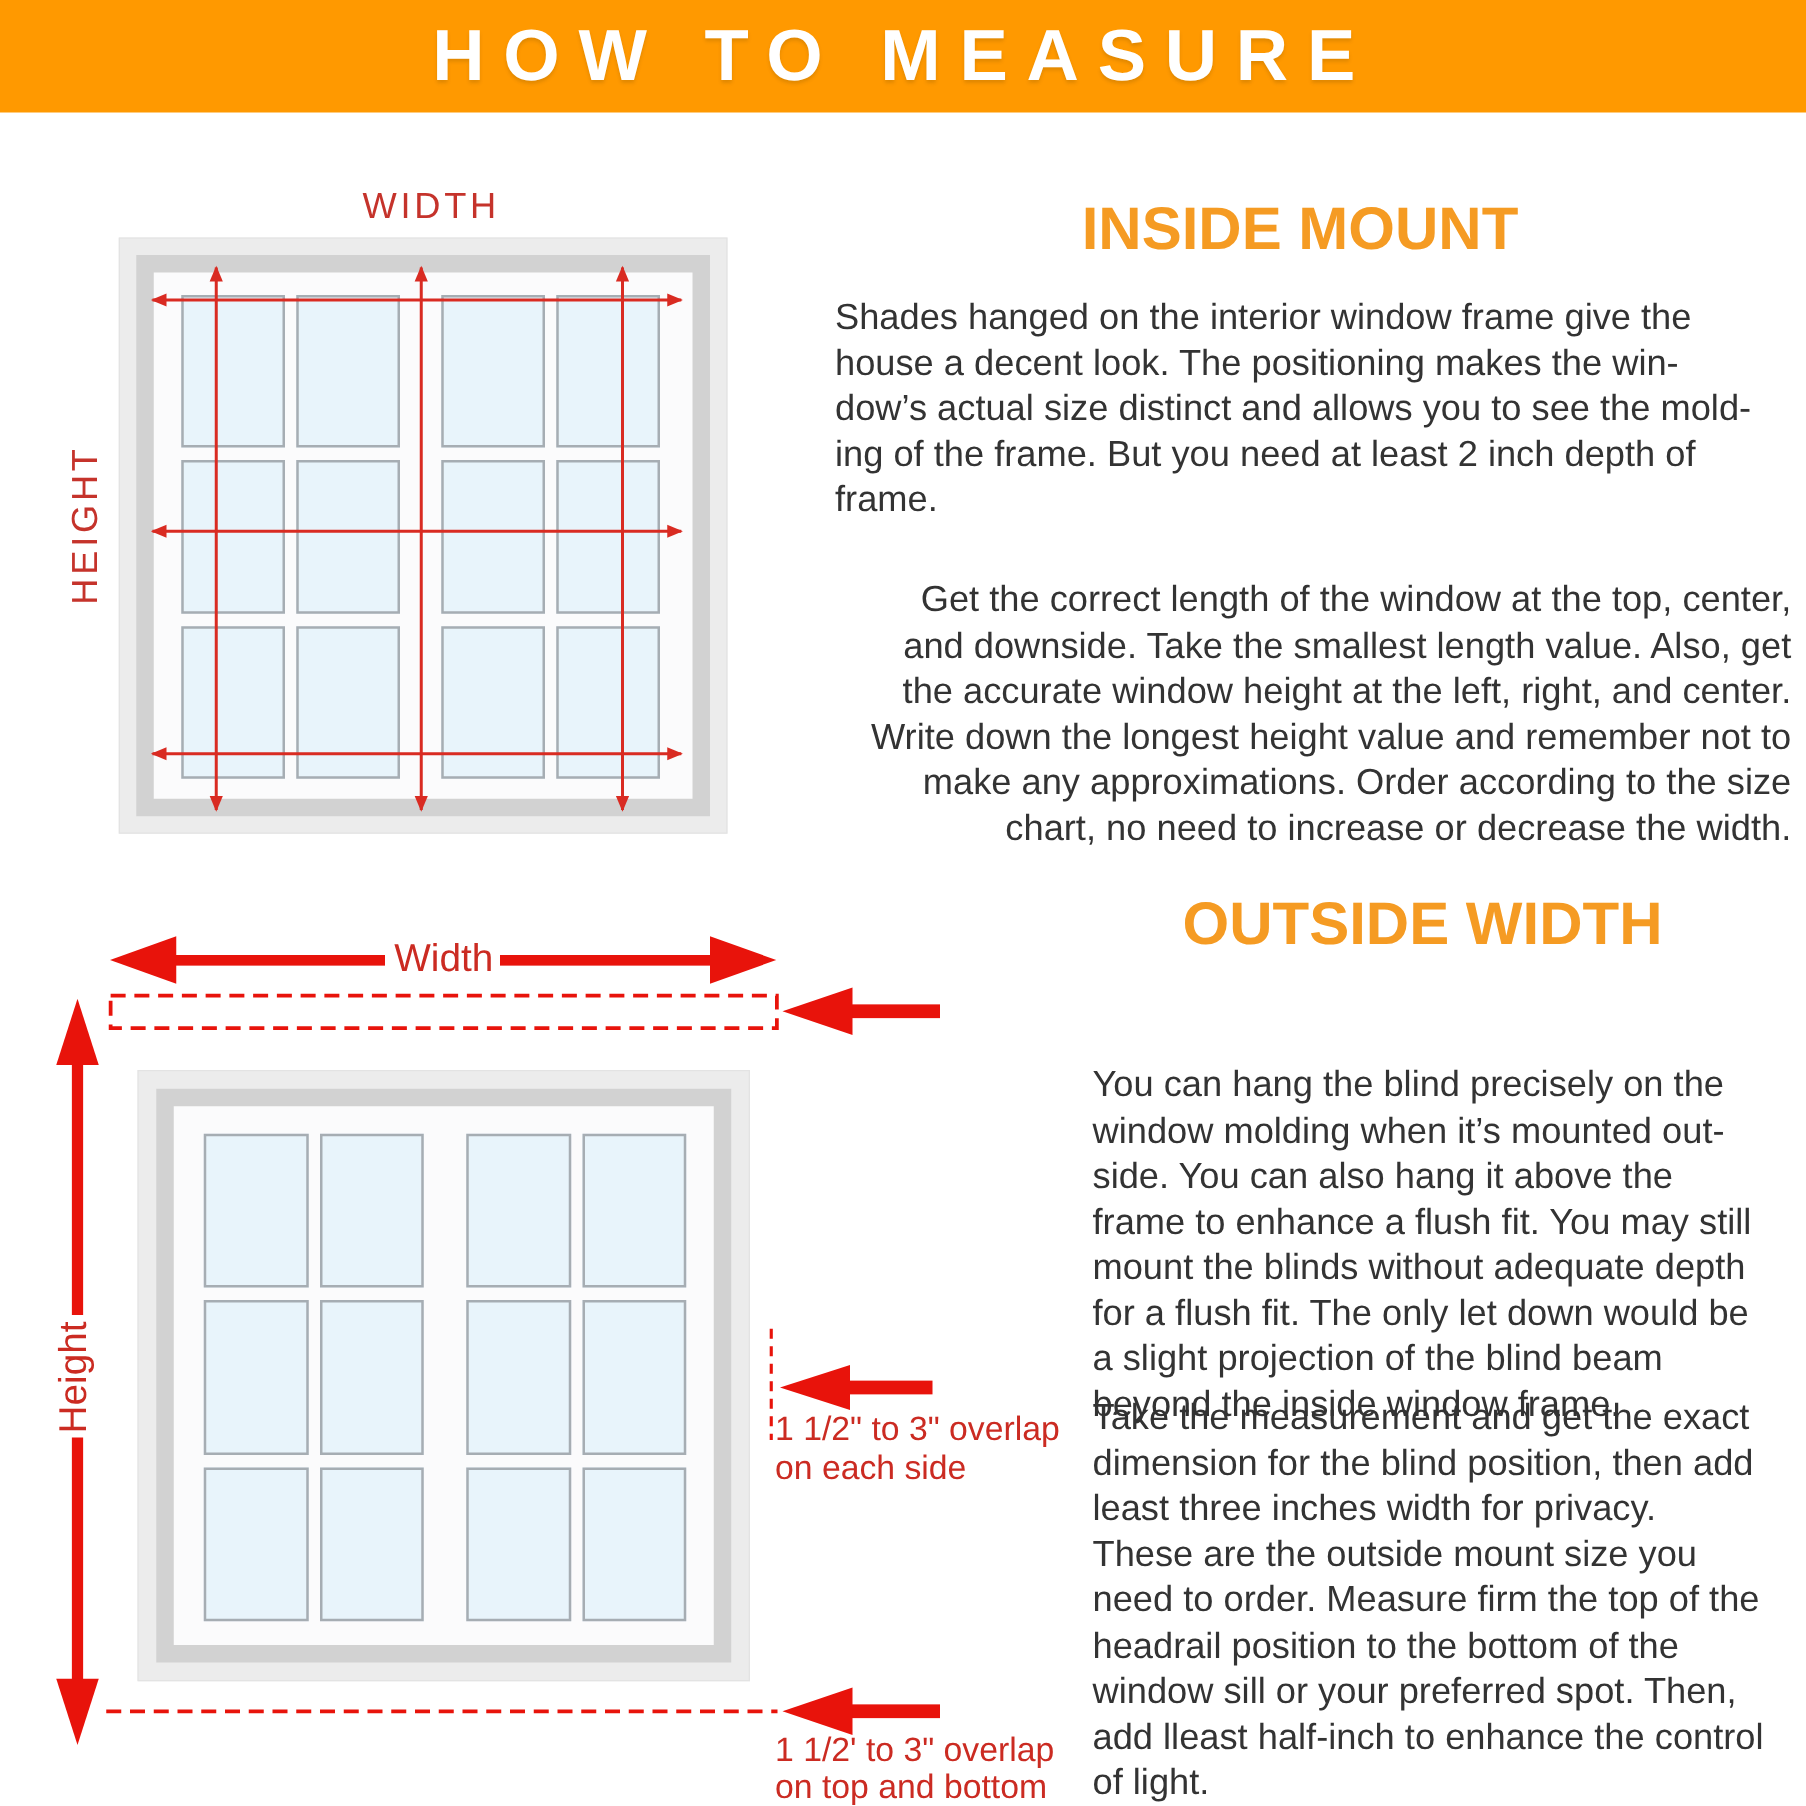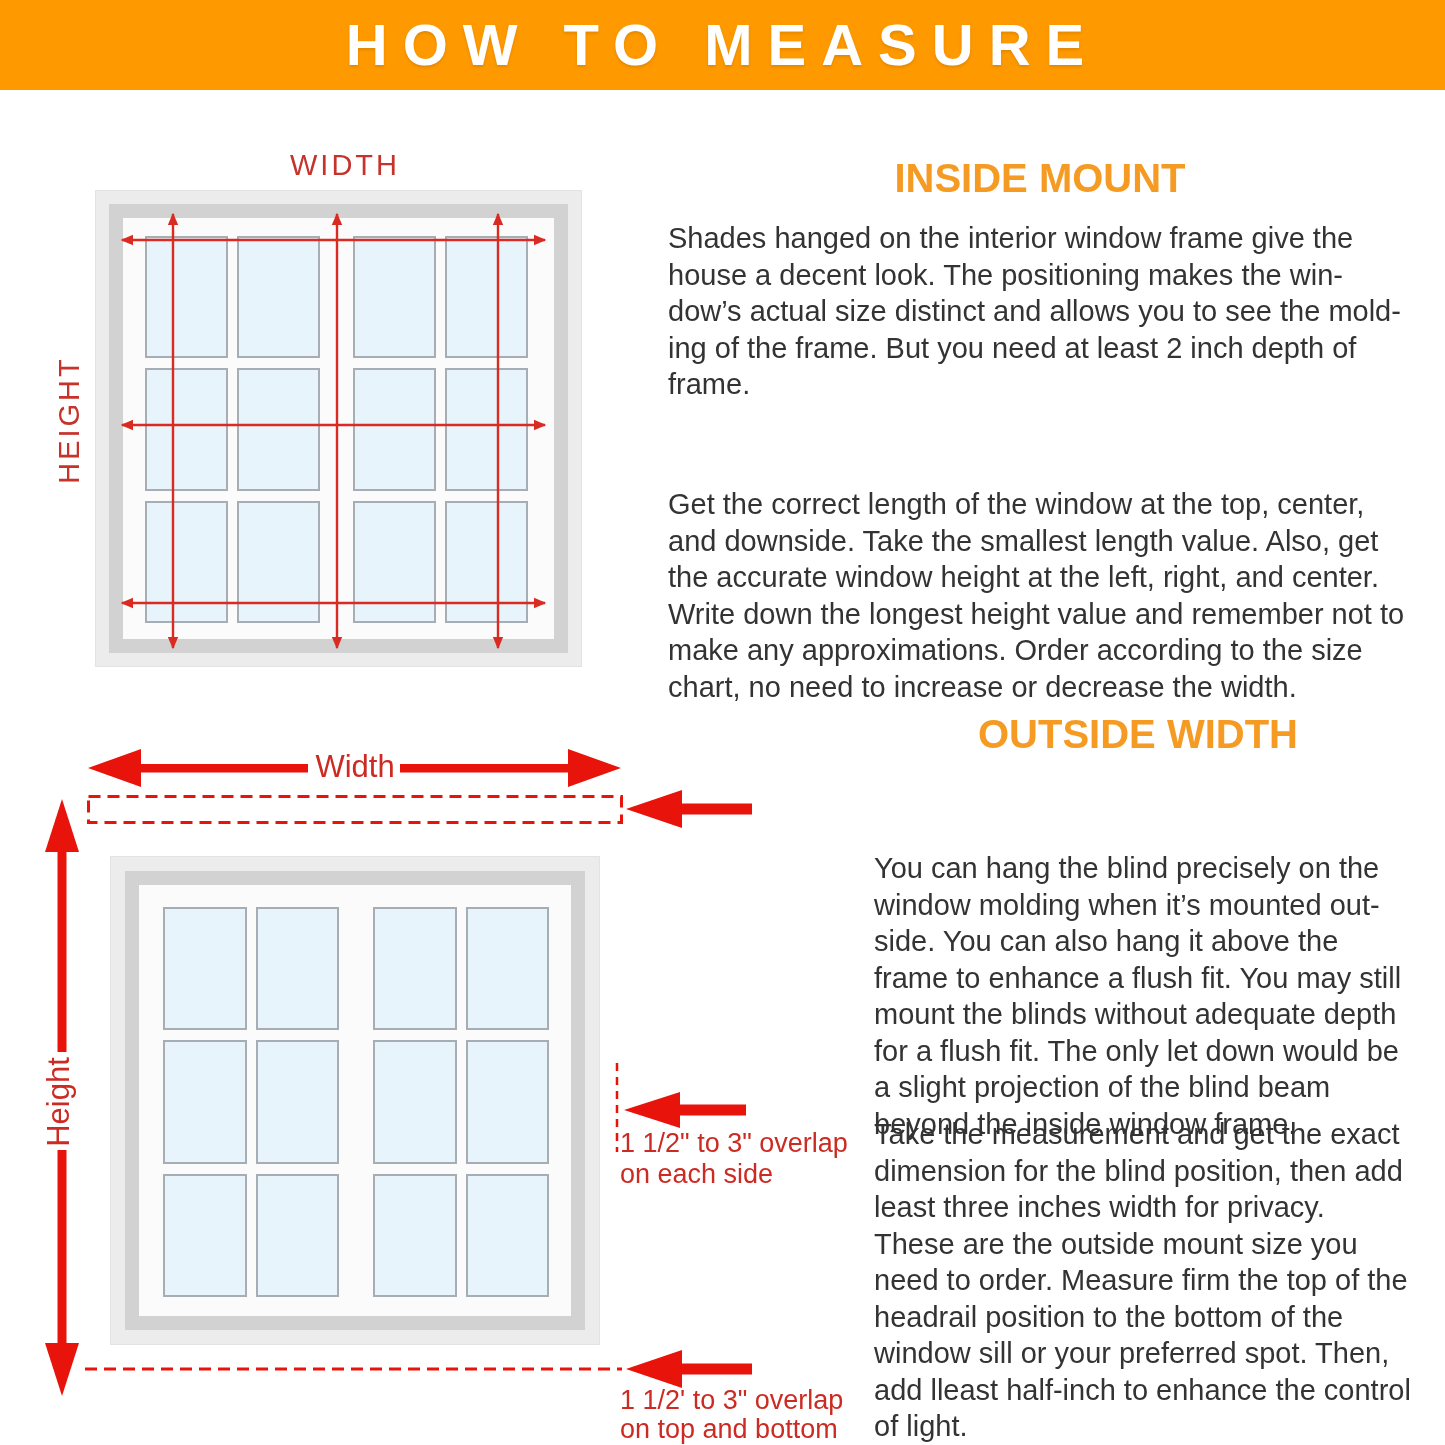--- a/index.html
+++ b/index.html
@@ -73,36 +73,36 @@
   .note { position: absolute; z-index: 6; color: var(--note-red); white-space: pre-line; }
   .note-headrail { left: 617px; top: 831px;  font-size: 26px; line-height: 29px; }
   .note-side     { left: 620px; top: 1128px; font-size: 27px; line-height: 31px; }
   .note-bottom   { left: 620px; top: 1386px; font-size: 27px; line-height: 29px; }
 
   
   .mount-heading {
     position: absolute; z-index: 6;
     margin: 0;
     text-align: center;
-    font-size: 40px;
+    font-size: 48px;
     font-weight: bold;
     color: var(--heading-orange);
   }
   .inside-heading  { left: 670px; top: 156px; width: 740px; }
   .outside-heading { left: 858px; top: 712px; width: 560px; }
   .body-text {
     position: absolute; z-index: 6;
     margin: 0;
     font-size: 29px;
     line-height: 36.5px;
     color: var(--body-text);
     white-space: pre-line;
   }
-  .inside-p1  { left: 668px; top: 220px;  width: 765px; }
-  .inside-p2  { left: 668px; top: 486px;  width: 765px; }
+  .inside-p1  { left: 668px; top: 236px;  width: 765px; }
+  .inside-p2  { left: 668px; top: 462px;  width: 765px; text-align: right; }
   .outside-p1 { left: 874px; top: 850px;  width: 570px; }
   .outside-p2 { left: 874px; top: 1116px; width: 570px; }
 </style>
 </head>
 <body>
 
 <div class="page">
 
   <header class="banner">
     <h1 class="banner-title">HOW TO MEASURE</h1>

